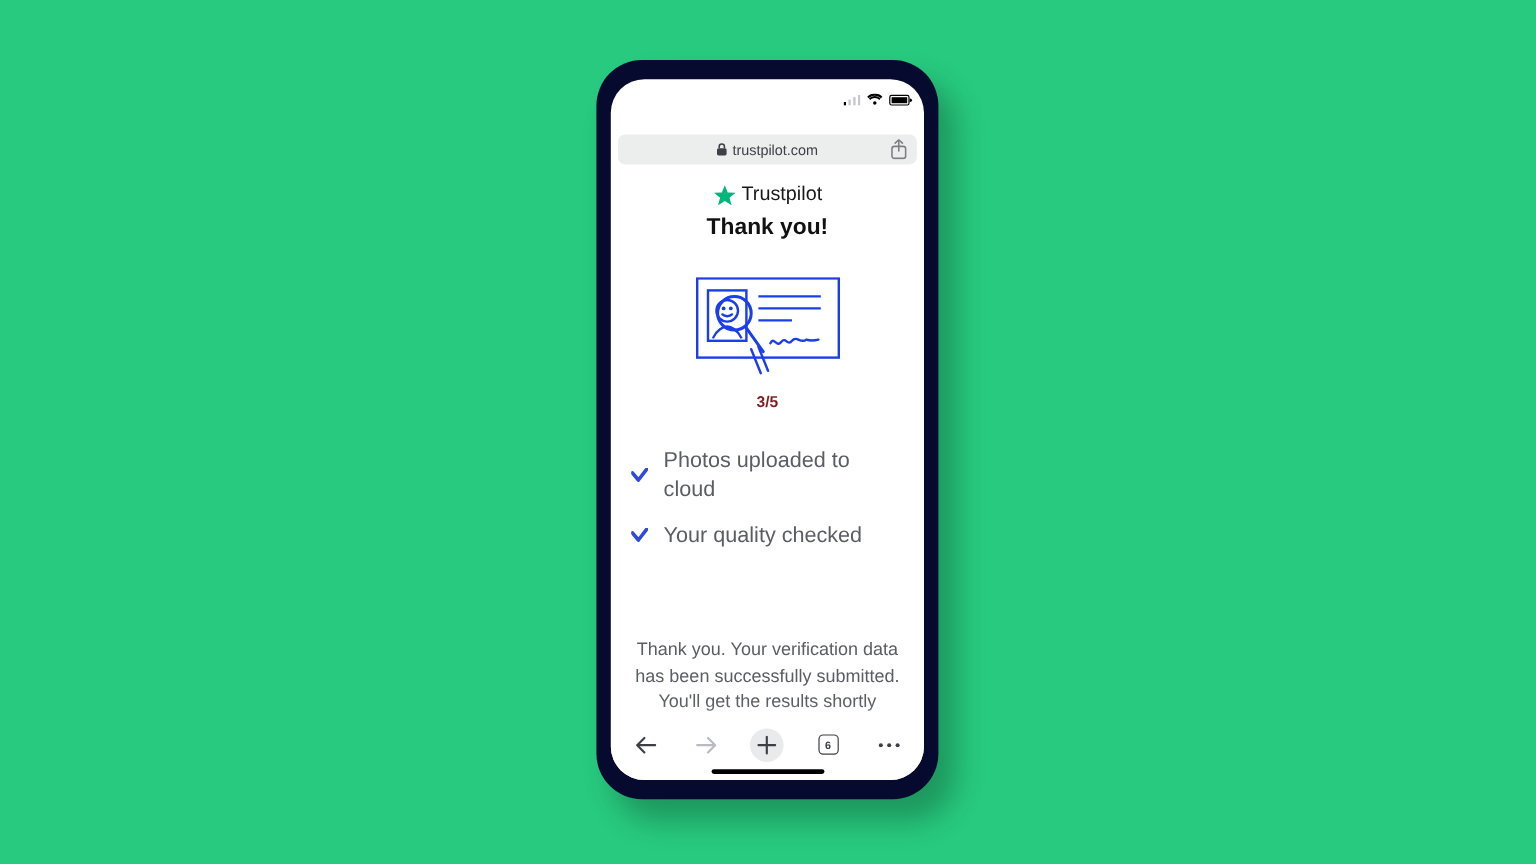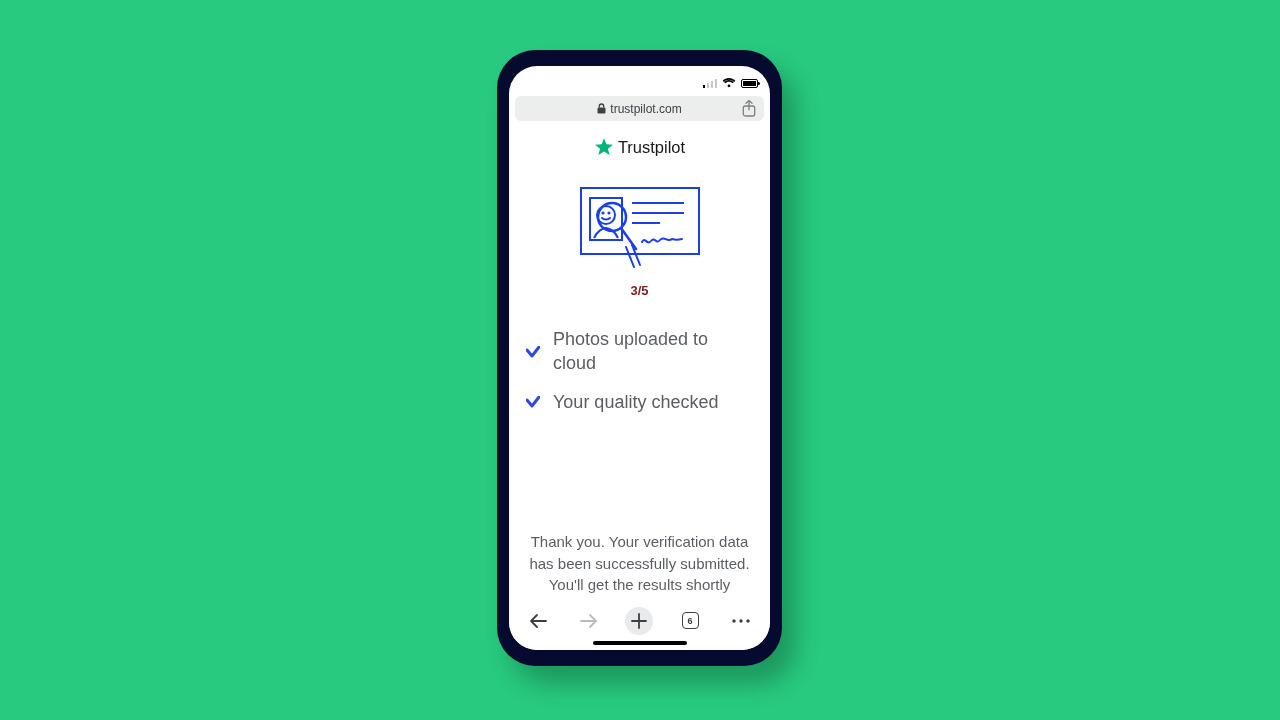--- a/index.html
+++ b/index.html
@@ -17,27 +17,27 @@
       width:94px; height:4px; background:#000; border-radius:3px;
     }
     
     .status { height:24px; display:flex; align-items:flex-end; justify-content:flex-end; gap:5px; padding:0 12px 2px 0; }
     .sig   { }
     .wifi  { }
     .batt  { width:17px; height:9px; border:1px solid #000; border-radius:2px; position:relative; }
     .batt::before { content:""; position:absolute; right:-3px; top:2px; width:2px; height:3px; background:#000; border-radius:0 2px 2px 0; }
     .batt::after  { content:""; position:absolute; left:1px; top:1px; width:13px; height:5px; background:#000; }
     
-    .addrbar { margin:6px 6px 0 6px; height:25px; background:#eceded; border-radius:6px; display:flex; align-items:center; justify-content:center; position:relative; }
+    .addrbar { margin:22px 6px 0 6px; height:25px; background:#eceded; border-radius:6px; display:flex; align-items:center; justify-content:center; position:relative; }
     .addrbar .url { font-size:12px; color:#3d4045; display:flex; align-items:center; gap:4px; }
     .lock { }
     .addrbar .share { position:absolute; right:8px; top:4px; color:#7c7f84; }
     
     .page { flex:1; overflow:hidden; padding:14px 14px 0 14px; }
-    .brand { display:flex; align-items:center; justify-content:center; gap:4px; margin-top:2px; }
+    .brand { display:flex; align-items:flex-start; justify-content:center; gap:4px; margin-top:2px; }
     .brand svg { display:block; }
     .brand-name { font-size:16.5px; font-weight:500; color:#191919; }
     .thanks { text-align:center; font-size:19px; font-weight:700; color:#111; margin-top:6px; }
     .illus { display:block; margin:30px auto 0 auto; }
     .counter { text-align:center; font-size:13px; font-weight:700; color:#7f1d1d; margin-top:14px; }
     .list { margin-top:22px; }
     .row { display:flex; gap:12px; padding:7px 2px; }
     .row .ico { flex:0 0 16px; display:flex; align-items:center; justify-content:center; padding-top:1px; }
     .row .txt { font-size:18px; color:#5a5e64; line-height:1.35; max-width:200px; }
     .bottom-msg { position:absolute; left:14px; right:14px; bottom:54px; font-size:15px; color:#5a5e64; text-align:center; line-height:1.45; }
@@ -92,20 +92,21 @@
 
     <div class="page">
 
       <div class="brand">
         <svg width="20" height="20" viewBox="0 0 24 24">
           <path fill="#00b67a" d="M12 1.6l2.95 7.2 7.75.35-6 5 2.05 7.5L12 17.4l-6.75 4.25L7.3 14.15l-6-5 7.75-.35z"></path>
         </svg>
         <span class="brand-name">Trustpilot</span>
       </div>
 
+      <div class="thanks">Thank you!</div>
 
       <svg class="illus" width="120" height="82" viewBox="0 0 120 82">
         <rect x="1" y="1" width="118" height="66" fill="none" stroke="#1a3ee8" stroke-width="2"></rect>
         <rect x="10" y="11" width="32" height="42" fill="none" stroke="#1a3ee8" stroke-width="2"></rect>
         <circle cx="26" cy="28" r="9" fill="none" stroke="#1a3ee8" stroke-width="2"></circle>
         <circle cx="23" cy="26" r="1.6" fill="#1a3ee8"></circle>
         <circle cx="29" cy="26" r="1.6" fill="#1a3ee8"></circle>
         <path d="M22 31c2 2 6 2 8 0" fill="none" stroke="#1a3ee8" stroke-width="2" stroke-linecap="round"></path>
         <path d="M14 51c3-7 9-10 12-10s9 3 12 10" fill="none" stroke="#1a3ee8" stroke-width="2"></path>
         <line x1="52" y1="16" x2="104" y2="16" stroke="#1a3ee8" stroke-width="2"></line>

